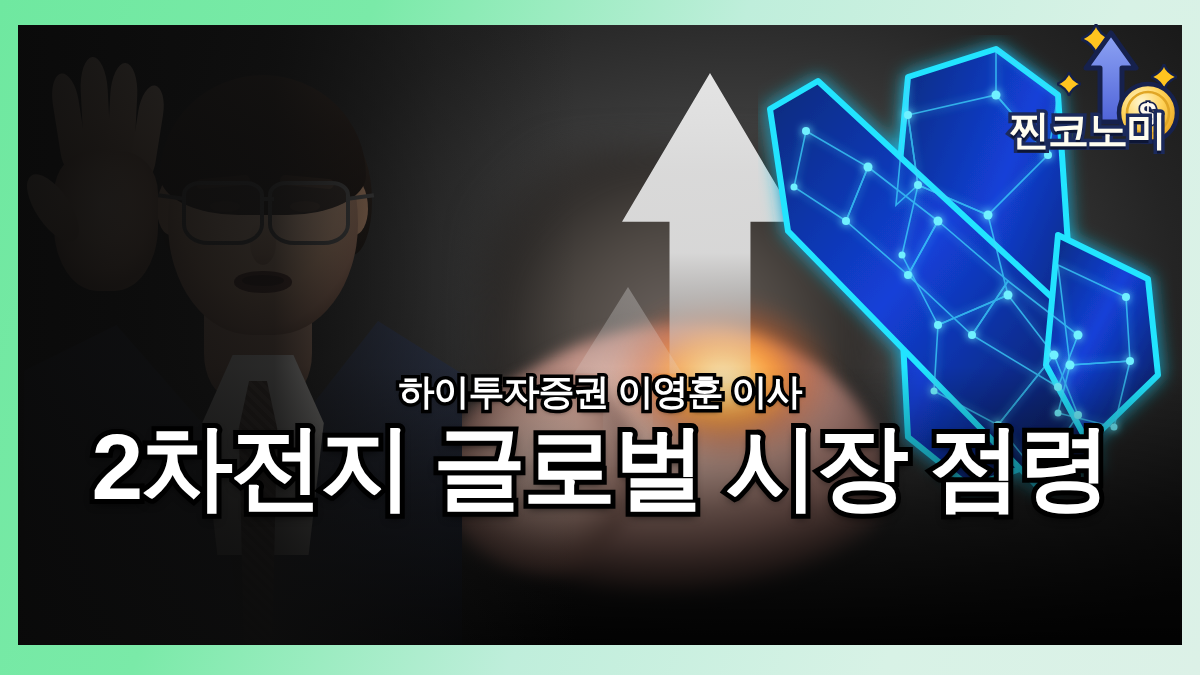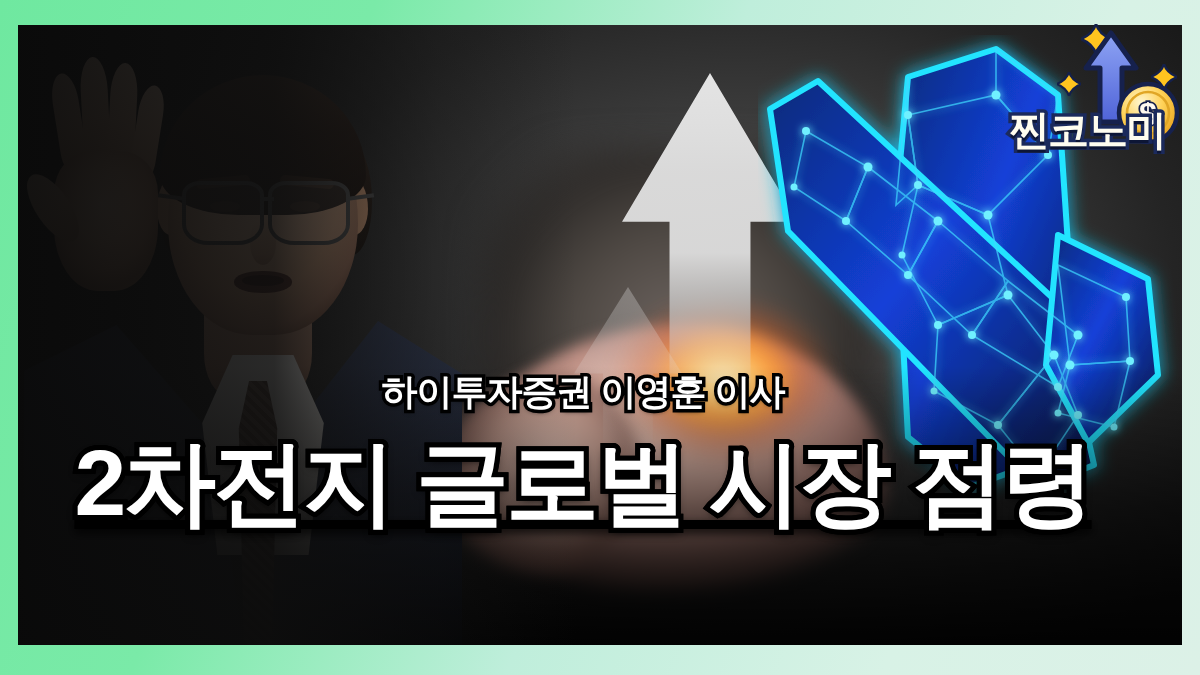--- a/index.html
+++ b/index.html
@@ -195,21 +195,21 @@
     text-shadow: 0 3px 0 #0d1636;
   }
   .spark { position: absolute; width: 26px; height: 26px; }
   .spark.s1 { left: 76px; top: 0px; width: 30px; height: 30px; }
   .spark.s2 { left: 146px; top: 40px; width: 26px; height: 26px; }
   .spark.s3 { left: 52px; top: 48px; width: 24px; height: 24px; }
 
   
   #text-block {
     position: absolute;
-    left: 1px;
+    left: 18px;
     top: 372px;
     width: 1164px;
   }
 
   .subtitle {
     font-size: 36px;
     font-weight: 900;
     color: #ffffff;
     letter-spacing: -1px;
     text-align: center;
@@ -225,22 +225,21 @@
     letter-spacing: -3px;
     text-align: center;
     line-height: 1.06;
     white-space: nowrap;
   }
   .title-line.l1 {
     color: #ffffff;
     -webkit-text-stroke: 10px #000000;
     paint-order: stroke fill;
     text-shadow: 0 4px 10px rgba(0,0,0,.85);
-    margin-top: 22px;
-    text-decoration: underline;
+    margin-top: 6px;
   }
   .title-line.l2 {
     color: #33dd66;
     -webkit-text-stroke: 10px #000000;
     paint-order: stroke fill;
     text-shadow: 0 4px 10px rgba(0,0,0,.85);
     margin-top: -4px;
   }
 </style>
 </head>

